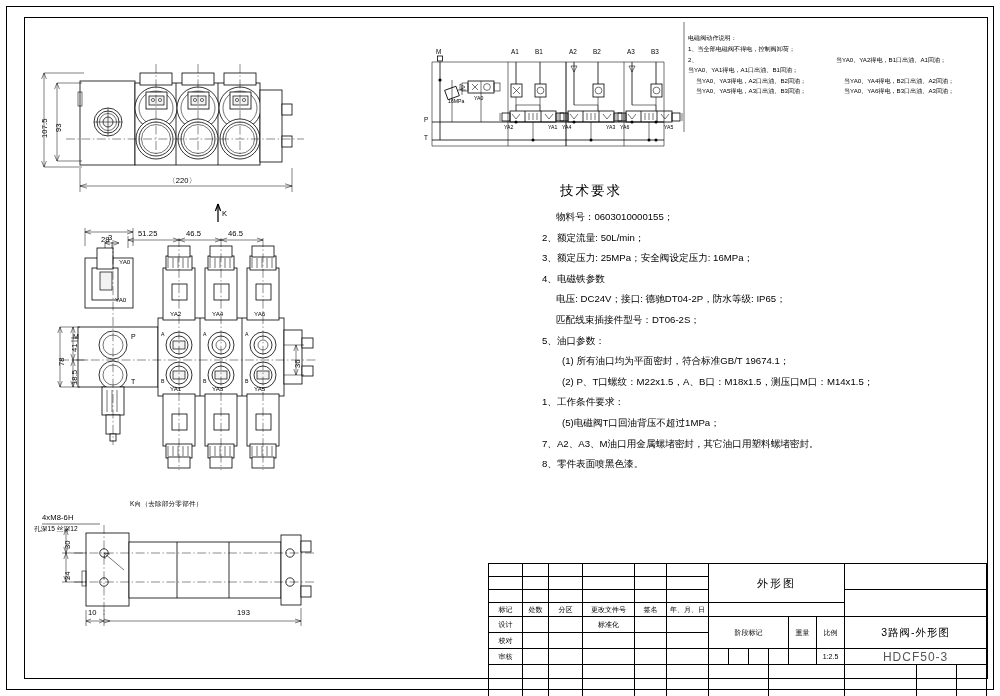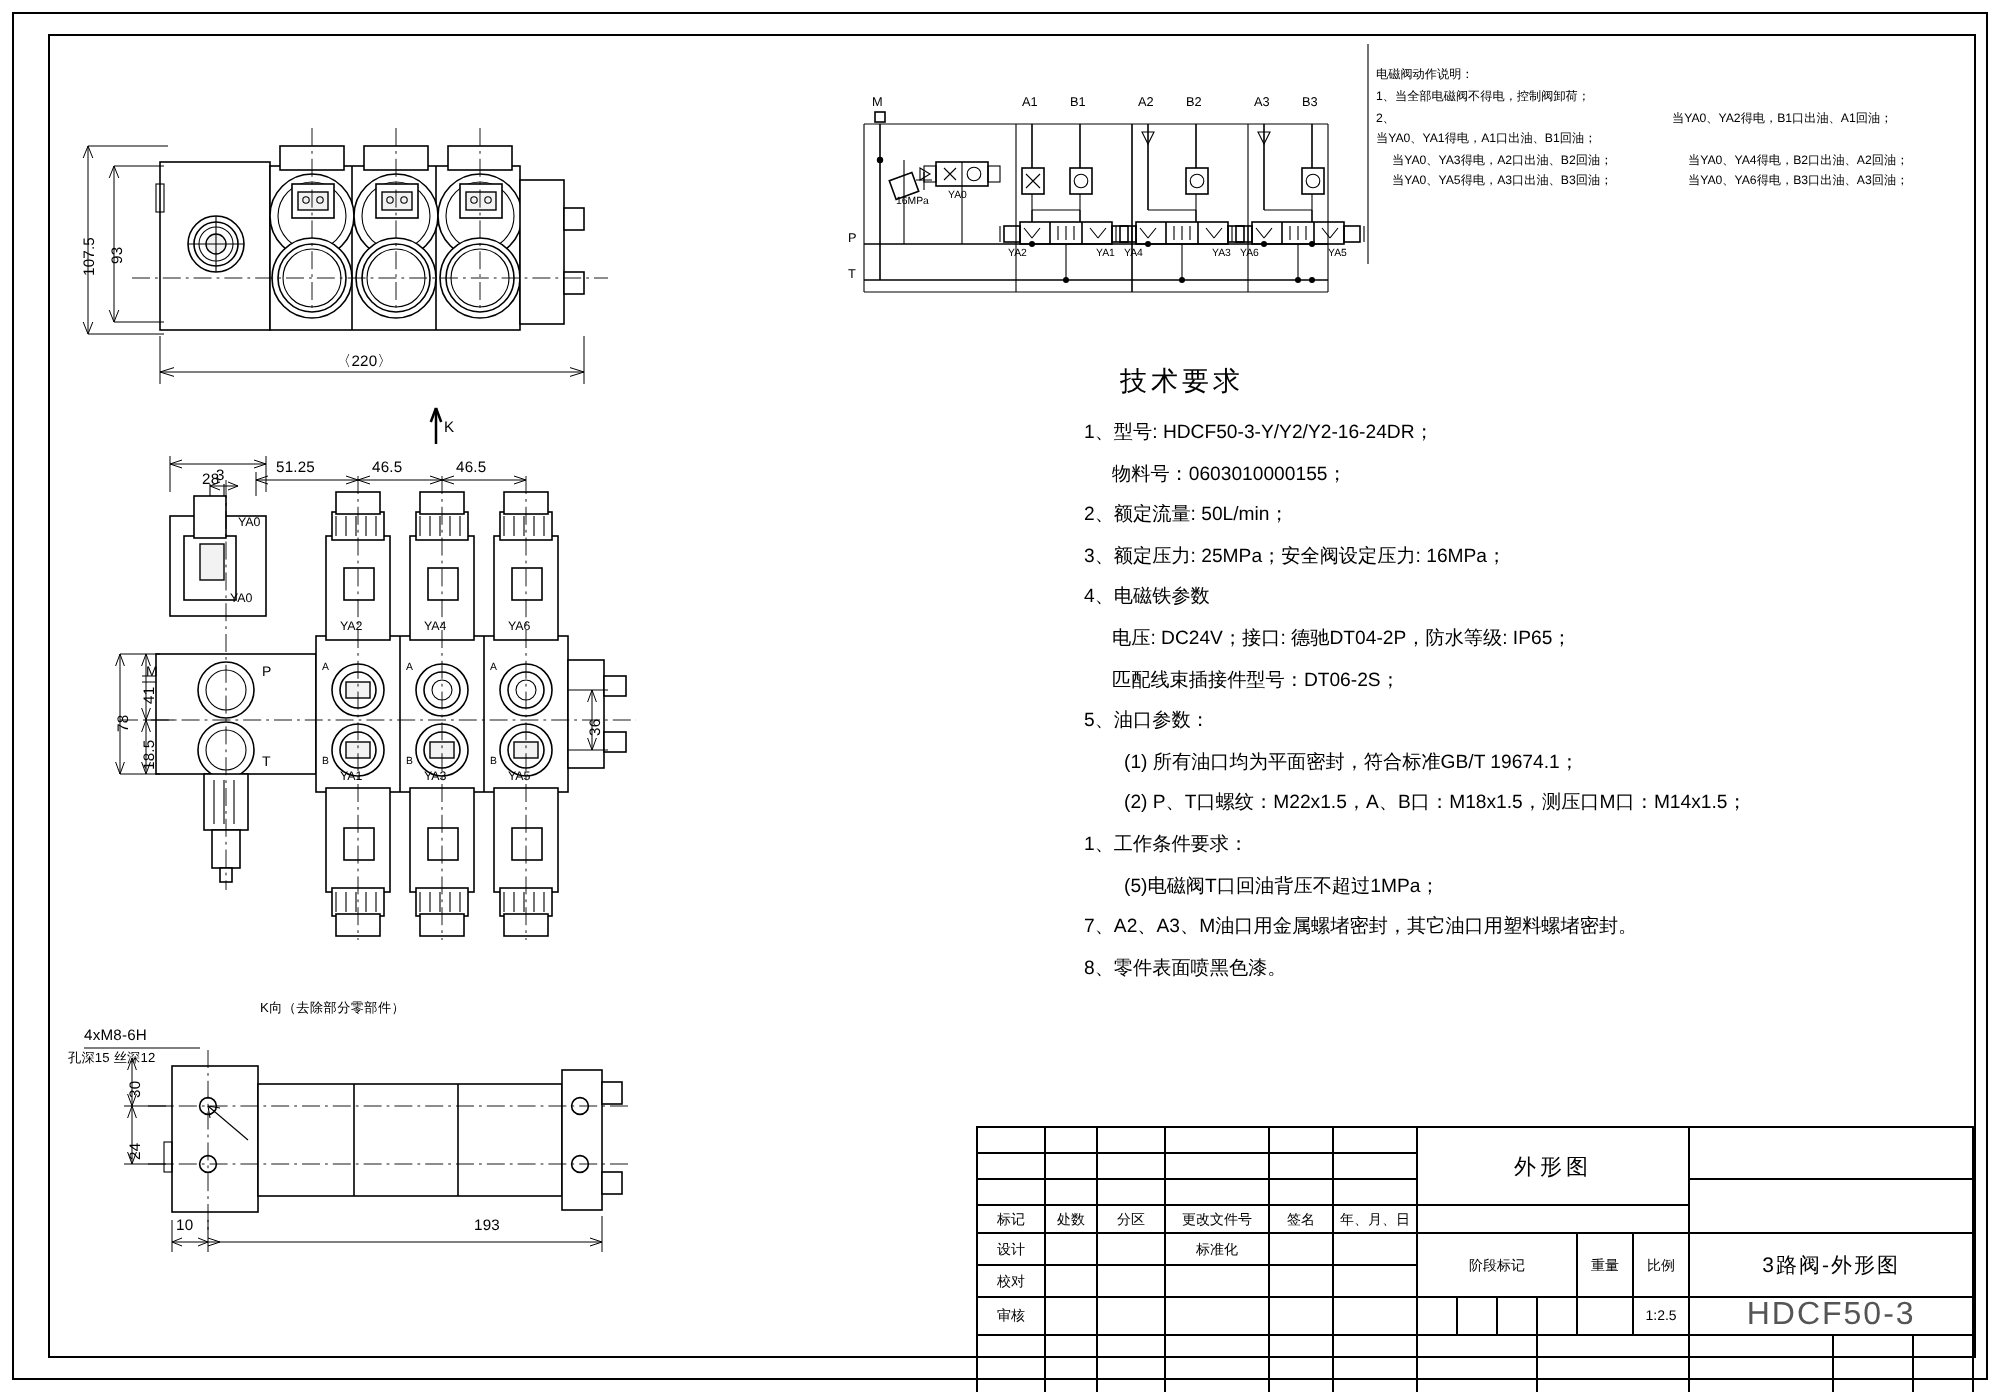--- a/index.html
+++ b/index.html
@@ -34,21 +34,21 @@
   .sol-row{display:flex;}
   .sol-row span:first-child{width:148px;display:inline-block;}
   .sol-ind{padding-left:8px;}
 
   
   .tb{position:absolute;left:488px;top:563px;width:498px;height:132px;}
   .tb table{border-collapse:collapse;width:498px;height:132px;table-layout:fixed;}
   .tb td{border:.8px solid #000;font-size:7px;text-align:center;vertical-align:middle;padding:0;}
   .tb .big{font-size:11px;letter-spacing:2px;}
   .tb .nm{font-size:10.5px;letter-spacing:1px;}
-  .tb .code{font-size:16px;letter-spacing:1px;color:#555;}
+  .tb .code{font-size:12px;letter-spacing:1px;color:#555;}
   .tb .thick{border-top:1.6px solid #000;}
   .kview{position:absolute;left:130px;top:500px;font-size:6.6px;letter-spacing:.2px;}
 </style>
 </head>
 <body>
 
 <div class="sheet">
 
   <div class="frame-outer"></div>
   <div class="frame-inner"></div>
@@ -447,21 +447,20 @@
       <span>当YA0、YA4得电，B2口出油、A2回油；</span>
     </div>
     <div class="sol-row sol-ind">
       <span>当YA0、YA5得电，A3口出油、B3回油；</span>
       <span>当YA0、YA6得电，B3口出油、A3回油；</span>
     </div>
   </div>
 
   <div class="tech-title">技术要求</div>
   <div class="tech-list">
-    <div>1、型号: HDCF50-3-Y/Y2/Y2-16-24DR；</div>
     <div class="ind1">物料号：0603010000155；</div>
     <div>2、额定流量: 50L/min；</div>
     <div>3、额定压力: 25MPa；安全阀设定压力: 16MPa；</div>
     <div>4、电磁铁参数</div>
     <div class="ind1">电压: DC24V；接口: 德驰DT04-2P，防水等级: IP65；</div>
     <div class="ind1">匹配线束插接件型号：DT06-2S；</div>
     <div>5、油口参数：</div>
     <div class="ind2">(1) 所有油口均为平面密封，符合标准GB/T 19674.1；</div>
     <div class="ind2">(2) P、T口螺纹：M22x1.5，A、B口：M18x1.5，测压口M口：M14x1.5；</div>
     <div>1、工作条件要求：</div>

